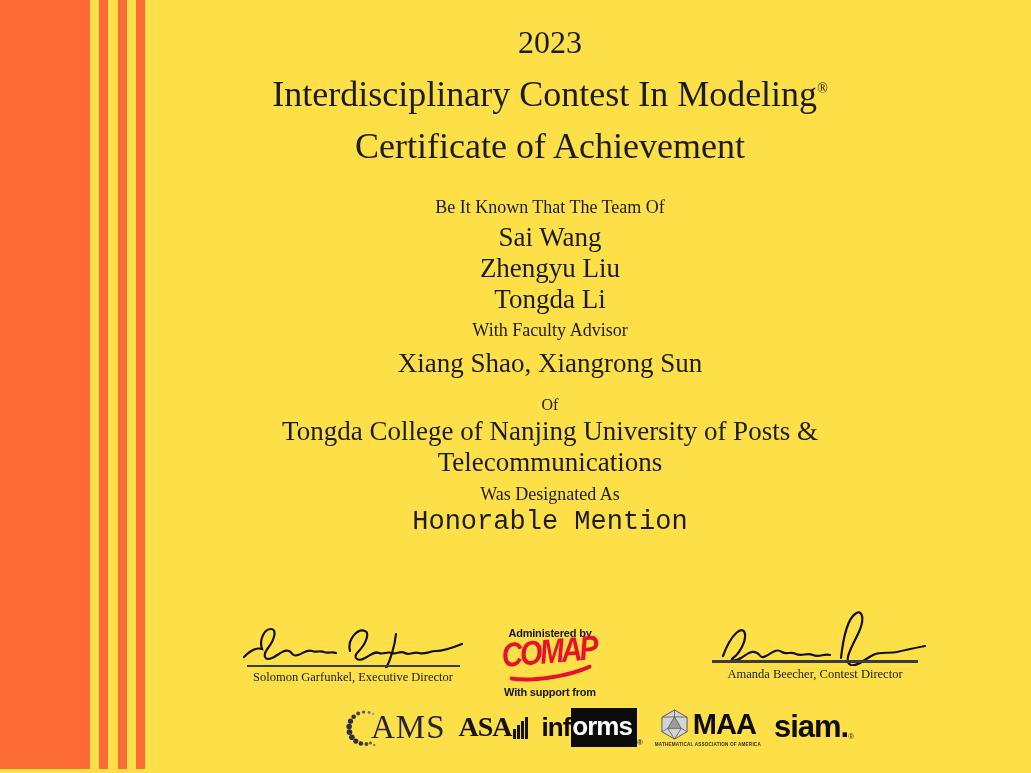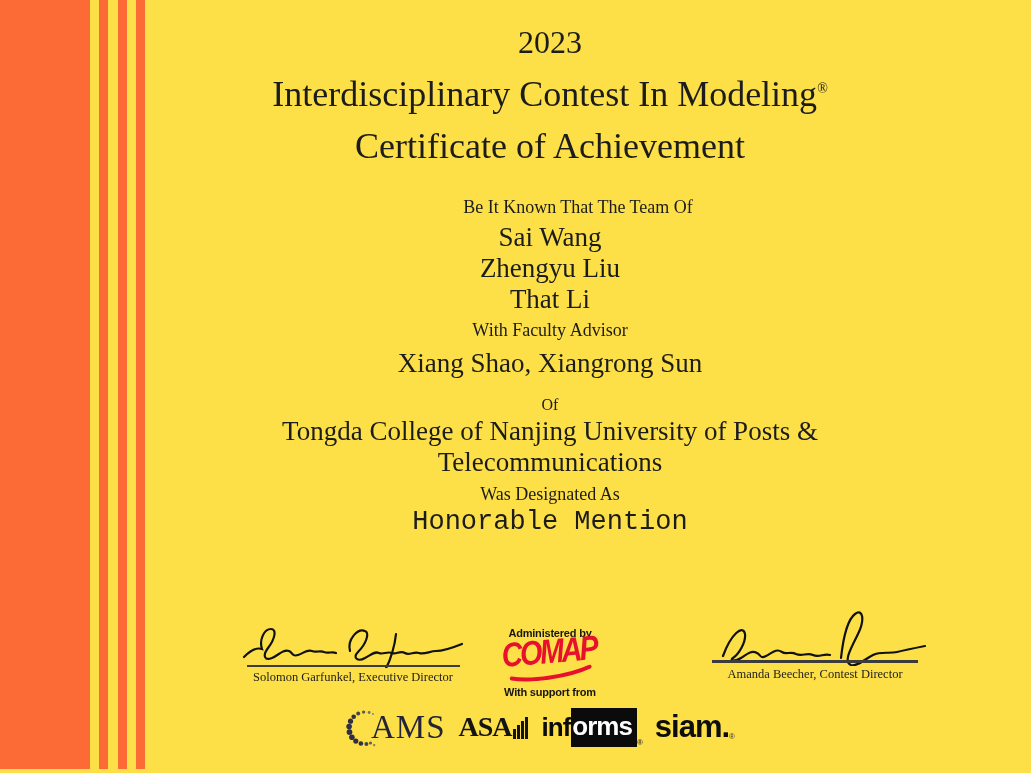--- a/index.html
+++ b/index.html
@@ -10,21 +10,21 @@
   .stripe{position:absolute;top:0;width:9px;height:769px;background:#FC6A35;}
   .s1{left:99px;} .s2{left:118px;} .s3{left:136px;}
   
   .content{position:absolute;left:145px;top:0;width:810px;height:773px;}
   .line{position:absolute;left:0;width:810px;text-align:center;white-space:nowrap;}
   .year{top:24px;font-size:32px;}
   .title{top:73px;font-size:36px;}
   .title sup{font-size:14px;vertical-align:super;}
   .subtitle{top:125px;font-size:36px;}
   .small{font-size:18px;}
-  .intro{top:197px;padding-left:28px;}
+  .intro{top:197px;}
   .name1{top:222px;font-size:27px;}
   .name2{top:253px;font-size:27px;}
   .name3{top:284px;font-size:27px;}
   .advlabel{top:320px;}
   .advisors{top:348px;font-size:27px;}
   .of{top:396px;font-size:16px;}
   .institution{position:absolute;top:416px;left:110px;width:590px;text-align:center;
                font-size:27px;line-height:31px;}
   .designated{top:484px;}
   .designation{top:507px;font-size:27px;font-family:Liberation Mono, monospace;}
@@ -68,21 +68,21 @@
   <div class="stripe s2"></div>
   <div class="stripe s3"></div>
 
   <div class="content">
     <div class="line year">2023</div>
     <div class="line title"><span>Interdisciplinary Contest In Modeling</span><sup>®</sup></div>
     <div class="line subtitle">Certificate of Achievement</div>
     <div class="line small intro">Be It Known That The Team Of</div>
     <div class="line name1">Sai Wang</div>
     <div class="line name2">Zhengyu Liu</div>
-    <div class="line name3">That Li</div>
+    <div class="line name3">Tongda Li</div>
     <div class="line small advlabel">With Faculty Advisor</div>
     <div class="line of">Of</div>
     <div class="line advisors">Xiang Shao, Xiangrong Sun</div>
     <div class="institution">Tongda College of Nanjing University of Posts &amp; Telecommunications</div>
     <div class="line small designated">Was Designated As</div>
     <div class="line designation">Honorable Mention</div>
   </div>
 
   <svg class="sig-svg" style="left:238px;top:620px;" width="230" height="48" viewBox="0 0 230 48">
     <g fill="none" stroke="#111" stroke-width="2.2" stroke-linecap="round">
@@ -149,20 +149,39 @@
         </g>
       </svg>
     </div>
 
     <div class="logo informs">
       <span>inf</span>
         <span class="boxed">orms</span>
         <span class="reg-tiny">®</span>
     </div>
 
+    <div class="logo maa-wrap">
+      <div class="maa-top">
+        <svg width="29" height="31" viewBox="0 0 30 32">
+          <polygon points="15,1 28,8.5 28,23.5 15,31 2,23.5 2,8.5" fill="#d4d4d4" stroke="#555" stroke-width="1"></polygon>
+          <polygon points="15,8 22,20 8,20" fill="#9b9b9b" stroke="#555" stroke-width="0.8"></polygon>
+          <g stroke="#555" stroke-width="0.8">
+            <line x1="15" y1="1" x2="15" y2="8"></line>
+            <line x1="28" y1="8.5" x2="15" y2="8"></line>
+            <line x1="2" y1="8.5" x2="15" y2="8"></line>
+            <line x1="28" y1="23.5" x2="22" y2="20"></line>
+            <line x1="2" y1="23.5" x2="8" y2="20"></line>
+            <line x1="15" y1="31" x2="8" y2="20"></line>
+            <line x1="15" y1="31" x2="22" y2="20"></line>
+          </g>
+        </svg>
+        <span class="maa-text">MAA</span>
+      </div>
+      <div class="maa-caption">MATHEMATICAL ASSOCIATION OF AMERICA</div>
+    </div>
 
     <div class="logo">
       <span class="siam-text">siam.</span>
       <span class="reg-tiny" style="margin-bottom:4px;">®</span>
     </div>
 
   </div>
 </div>
 
 </body></html>

